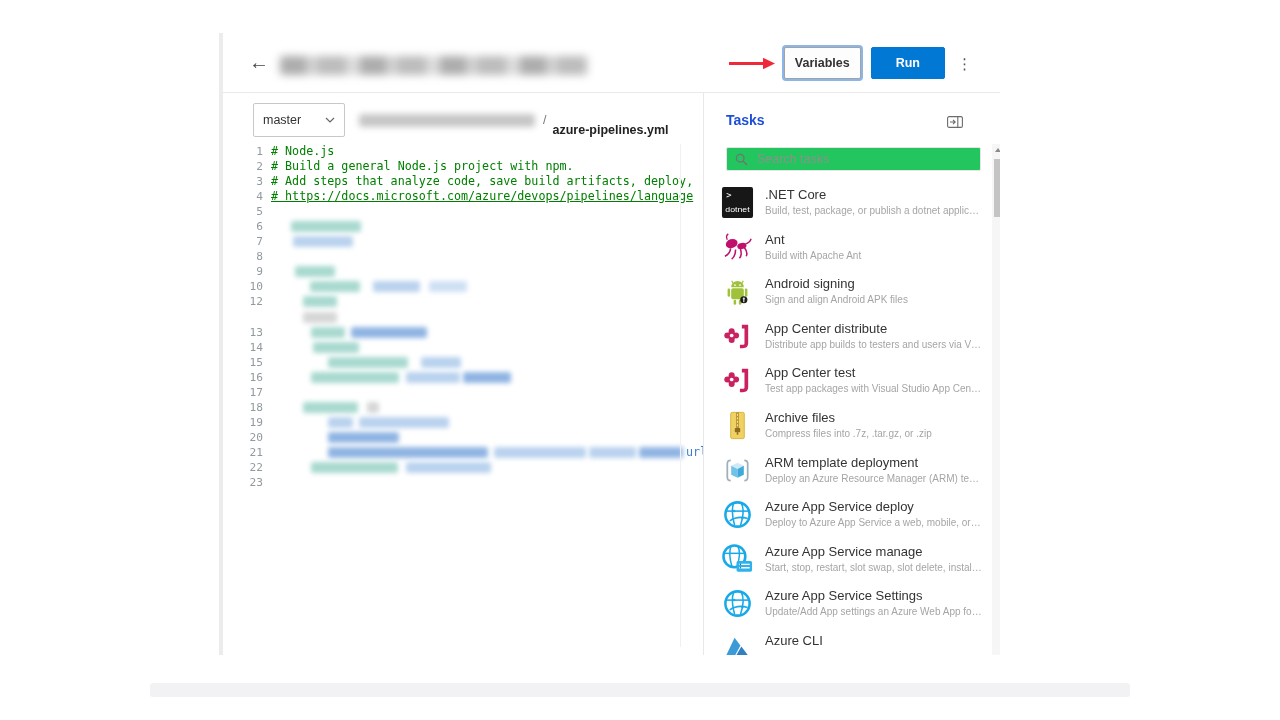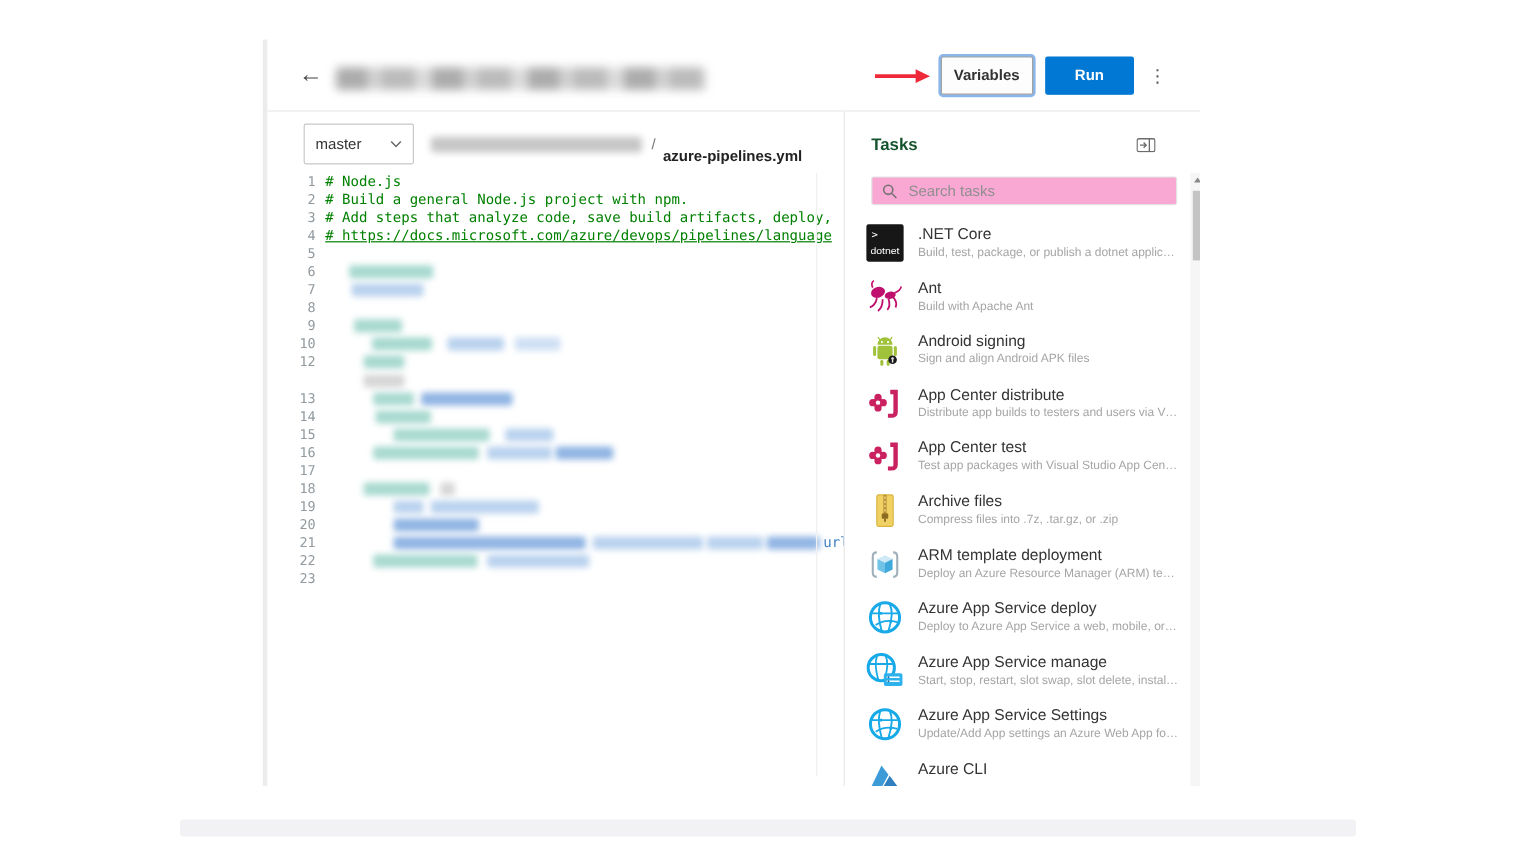--- a/index.html
+++ b/index.html
@@ -44,23 +44,23 @@
   .blob.dblue{background:#8fb4e3;}
   .blob.lblue{background:#cfe0f4;}
   .blob.gray{background:#d6d6d6;}
   .tail{position:absolute;top:0;color:#3f7fc1;}
   .editor-edge{position:absolute;left:457px;top:51px;bottom:8px;width:1px;background:#f0f0f0;}
 
   .vdivider{position:absolute;left:480px;top:60px;bottom:0;width:1px;background:#e8e8e8;}
 
   
   .tasks{position:absolute;left:481px;top:60px;right:0;bottom:0;overflow:hidden;}
-  .tasks-title{position:absolute;left:22px;top:19px;font-size:14px;font-weight:bold;color:#14532d;}
+  .tasks-title{position:absolute;left:22px;top:19px;font-size:14px;font-weight:bold;color:#1d4ed8;}
   .collapse-btn{position:absolute;left:243px;top:21px;cursor:pointer;}
-  .search-box{position:absolute;left:22px;top:54px;width:255px;height:24px;background:#f9a8d4;border:1px solid #e4e4e4;
+  .search-box{position:absolute;left:22px;top:54px;width:255px;height:24px;background:#22c55e;border:1px solid #e4e4e4;
     border-radius:2px;box-sizing:border-box;display:flex;align-items:center;padding:0 8px;justify-content:space-between;}
   .search-box svg{flex:none;margin-right:7px;}
   .search-box input{border:none;background:transparent;outline:none;width:100%;font-size:12.5px;color:#333;font-family:inherit;}
   .search-box input::placeholder{color:#8f8f8f;}
   .tlist{position:absolute;left:17px;top:93px;width:261px;bottom:0;overflow:hidden;}
   .titem{display:flex;height:33px;margin-bottom:11.6px;cursor:pointer;}
   .ticon{width:33px;height:33px;flex:none;margin-right:11px;}
   .ticon svg{width:33px;height:33px;display:block;}
   .tmeta{flex:1;min-width:0;padding-top:1px;}
   .tname{font-size:13px;color:#333;white-space:nowrap;overflow:hidden;}

